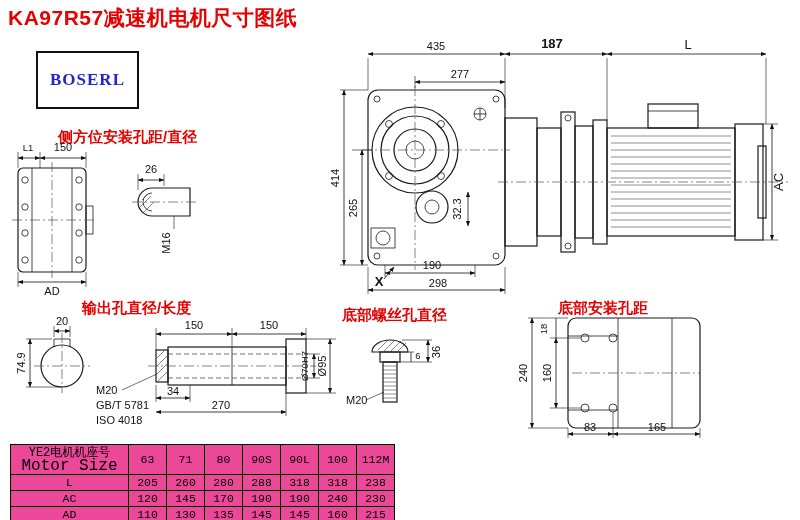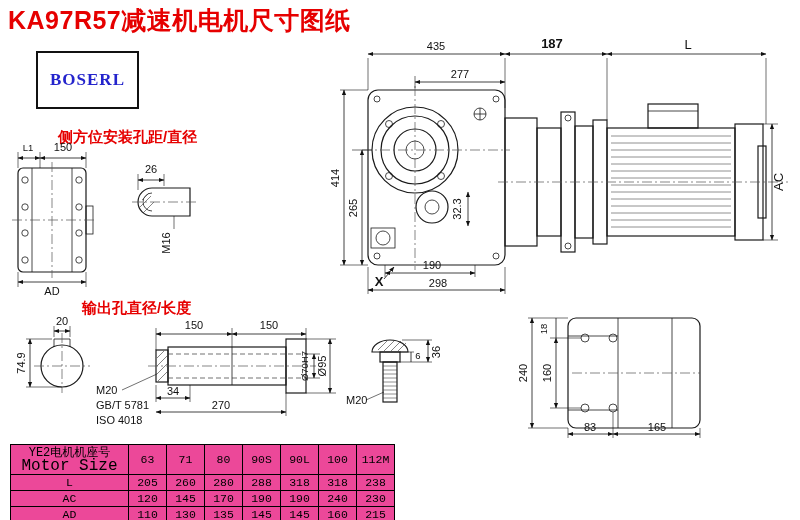--- a/index.html
+++ b/index.html
@@ -2,21 +2,21 @@
 <html><head>
 <meta charset="utf-8">
 <style>
   * { margin:0; padding:0; box-sizing:border-box; }
   html,body { background:#fff; }
   .page {
     position:relative; width:800px; height:520px; background:#ffffff;
     overflow:hidden; font-family:"Liberation Sans","DejaVu Sans",sans-serif;
   }
   .title {
-    position:absolute; left:8px; top:4px; font-size:25px; font-weight:bold;
+    position:absolute; left:8px; top:4px; font-size:21px; font-weight:bold;
     color:#e60000; letter-spacing:0.5px; white-space:nowrap;
   }
   .logo {
     position:absolute; left:36px; top:51px; border:2px solid #111;
     padding:17px 12px; font-family:"Liberation Serif","DejaVu Serif",serif;
     font-weight:bold; font-size:17px; color:#2424cc; letter-spacing:1px; background:#fff;
   }
   .red-label {
     position:absolute; color:#e60000; font-weight:bold; font-size:15px; white-space:nowrap;
   }
@@ -50,20 +50,22 @@
 </head>
 <body>
 
 <div class="page">
 
   <div class="title">KA97R57减速机电机尺寸图纸</div>
   <div class="logo">BOSERL</div>
 
   <div class="red-label" style="left:82px;top:299px">输出孔直径/长度</div>
   <div class="red-label" style="left:58px;top:128px">侧方位安装孔距/直径</div>
+  <div class="red-label" style="left:342px;top:306px">底部螺丝孔直径</div>
+  <div class="red-label" style="left:558px;top:299px">底部安装孔距</div>
 
   <svg class="drawing" width="800" height="445" viewBox="0 0 800 445">
     <defs>
       <marker id="arr" viewBox="0 0 10 10" refX="9" refY="5" markerWidth="7" markerHeight="7" orient="auto-start-reverse">
         <path d="M0,1.2 L9.5,5 L0,8.8 z" fill="#111"></path>
       </marker>
     </defs>
 
     <g>
       <rect class="o" x="368" y="90" width="137" height="175" rx="10"></rect>

